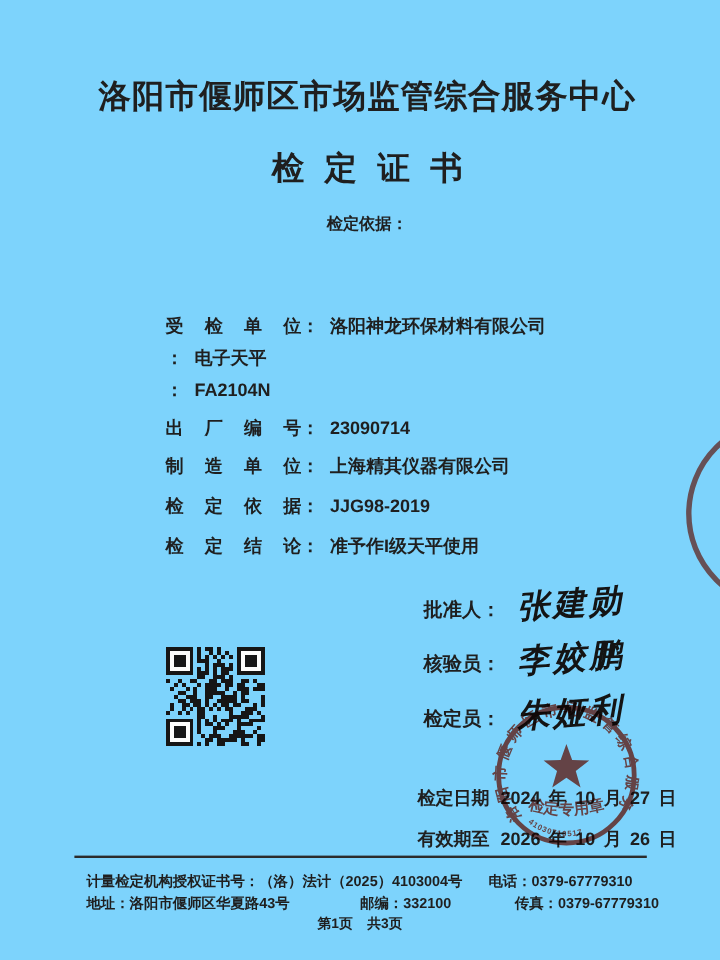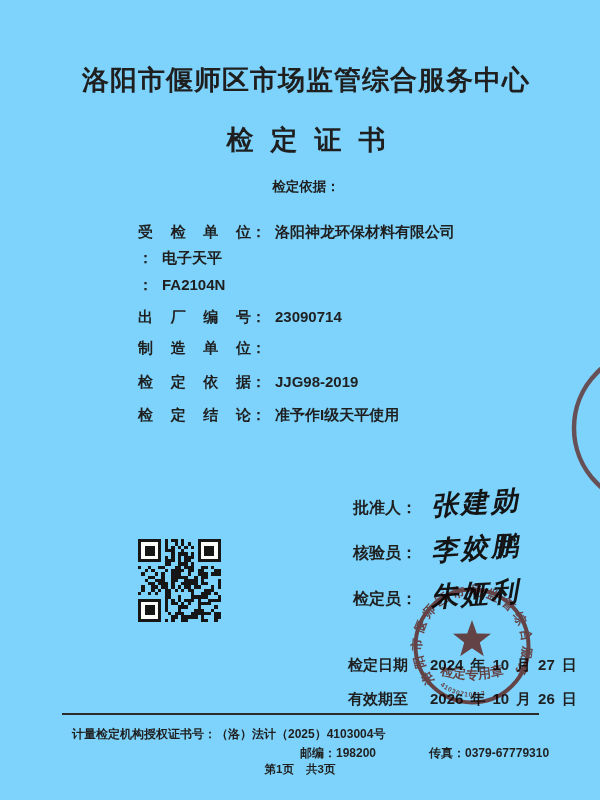--- a/index.html
+++ b/index.html
@@ -6,37 +6,37 @@
   .page {
     position:relative; width:600px; height:800px; margin:0 auto;
     background:#7dd3fc; overflow:hidden;
     font-family:"Liberation Sans","DejaVu Sans",sans-serif;
     font-weight:bold; color:#1f1f1f;
   }
   .org-title { position:absolute; top:62px; left:6px; width:100%; text-align:center; font-size:27px; letter-spacing:1px; }
   .doc-title { position:absolute; top:122px; left:6px; width:100%; text-align:center; font-size:27px; letter-spacing:17px; text-indent:17px; }
   .cert-row  { position:absolute; top:178px; left:6px; width:100%; display:flex; justify-content:center; gap:9px; font-size:13.5px; }
 
-  .frow   { position:absolute; left:138px; display:flex; align-items:baseline; font-size:15px; white-space:nowrap; }
+  .frow   { position:absolute; left:138px; display:flex; align-items:baseline; font-size:15px; white-space:nowrap;margin-top:40px; }
   .flabel { display:inline-block; width:113px; text-align:justify; text-align-last:justify; }
   .fvalue { margin-left:9px; }
 
   .sigrow  { position:absolute; left:353px; display:flex; align-items:center; font-size:16px; height:20px; }
   .sig     {
     display:inline-block; margin-left:14px; color:#141414;
     font-family:"DejaVu Serif","Liberation Serif",serif; font-style:italic;
     font-size:27px; letter-spacing:3px; white-space:nowrap;
     transform:rotate(-4deg) translateY(-5px);
   }
 
   .qr { position:absolute; left:138px; top:539px; width:83px; height:83px; }
   .qr svg { width:100%; height:100%; shape-rendering:crispEdges; fill:#161616; }
 
   .daterow { position:absolute; left:348px; display:flex; gap:7px; align-items:baseline; font-size:15px; white-space:nowrap; }
-  .dlabel  { margin-right:15px; }
+  .dlabel  { margin-right:2px; }
 
   .divider { position:absolute; left:62px; top:713px; width:477px; height:2px; background:#2b2b2b; }
 
   .foot { position:absolute; font-size:12px; white-space:nowrap; }
   .pagenum { position:absolute; top:762px; left:0; width:100%; display:flex; justify-content:center; gap:12px; font-size:11.5px; }
 
   .stamp-main {
     position:absolute; left:397px; top:571px; width:150px; height:150px;
     color:#c4392d; opacity:.88; mix-blend-mode:multiply;
   }
@@ -72,20 +72,21 @@
     <span class="fvalue">FA2104N</span>
   </div>
   <div class="frow" style="top:308px">
     <span class="flabel">出厂编号</span>
       <span>：</span>
     <span class="fvalue">23090714</span>
   </div>
   <div class="frow" style="top:339px">
     <span class="flabel">制造单位</span>
       <span>：</span>
+    <span class="fvalue">上海精其仪器有限公司</span>
   </div>
   <div class="frow" style="top:373px">
     <span class="flabel">检定依据</span>
       <span>：</span>
     <span class="fvalue">JJG98-2019</span>
   </div>
   <div class="frow" style="top:406px">
     <span class="flabel">检定结论</span>
       <span>：</span>
     <span class="fvalue">准予作I级天平使用</span>
@@ -380,22 +381,28 @@
       </defs>
     <circle cx="112" cy="98" r="78" fill="none" stroke="currentColor" stroke-width="4.5"></circle>
     <text font-size="12.5" letter-spacing="3"><textPath href="#arcE" startOffset="6">洛阳市偃师区市场监管综合服务中心</textPath></text>
   </svg>
 
   <div class="divider"></div>
 
   <div class="foot" style="top:726px; left:72px">
     <span>计量检定机构授权证书号</span><span>：</span><span>（洛）法计（2025）4103004号</span>
   </div>
+  <div class="foot" style="top:726px; left:407px">
+    <span>电话</span><span>：</span><span>0379-67779310</span>
+  </div>
+  <div class="foot" style="top:745px; left:72px">
+    <span>地址</span><span>：</span><span>洛阳市偃师区华夏路43号</span>
+  </div>
   <div class="foot" style="top:745px; left:300px">
-    <span>邮编</span><span>：</span><span>198200</span>
+    <span>邮编</span><span>：</span><span>332100</span>
   </div>
   <div class="foot" style="top:745px; left:429px">
     <span>传真</span><span>：</span><span>0379-67779310</span>
   </div>
 
   <div class="pagenum">
     <span>第1页</span>
       <span>共3页</span>
   </div>
 

